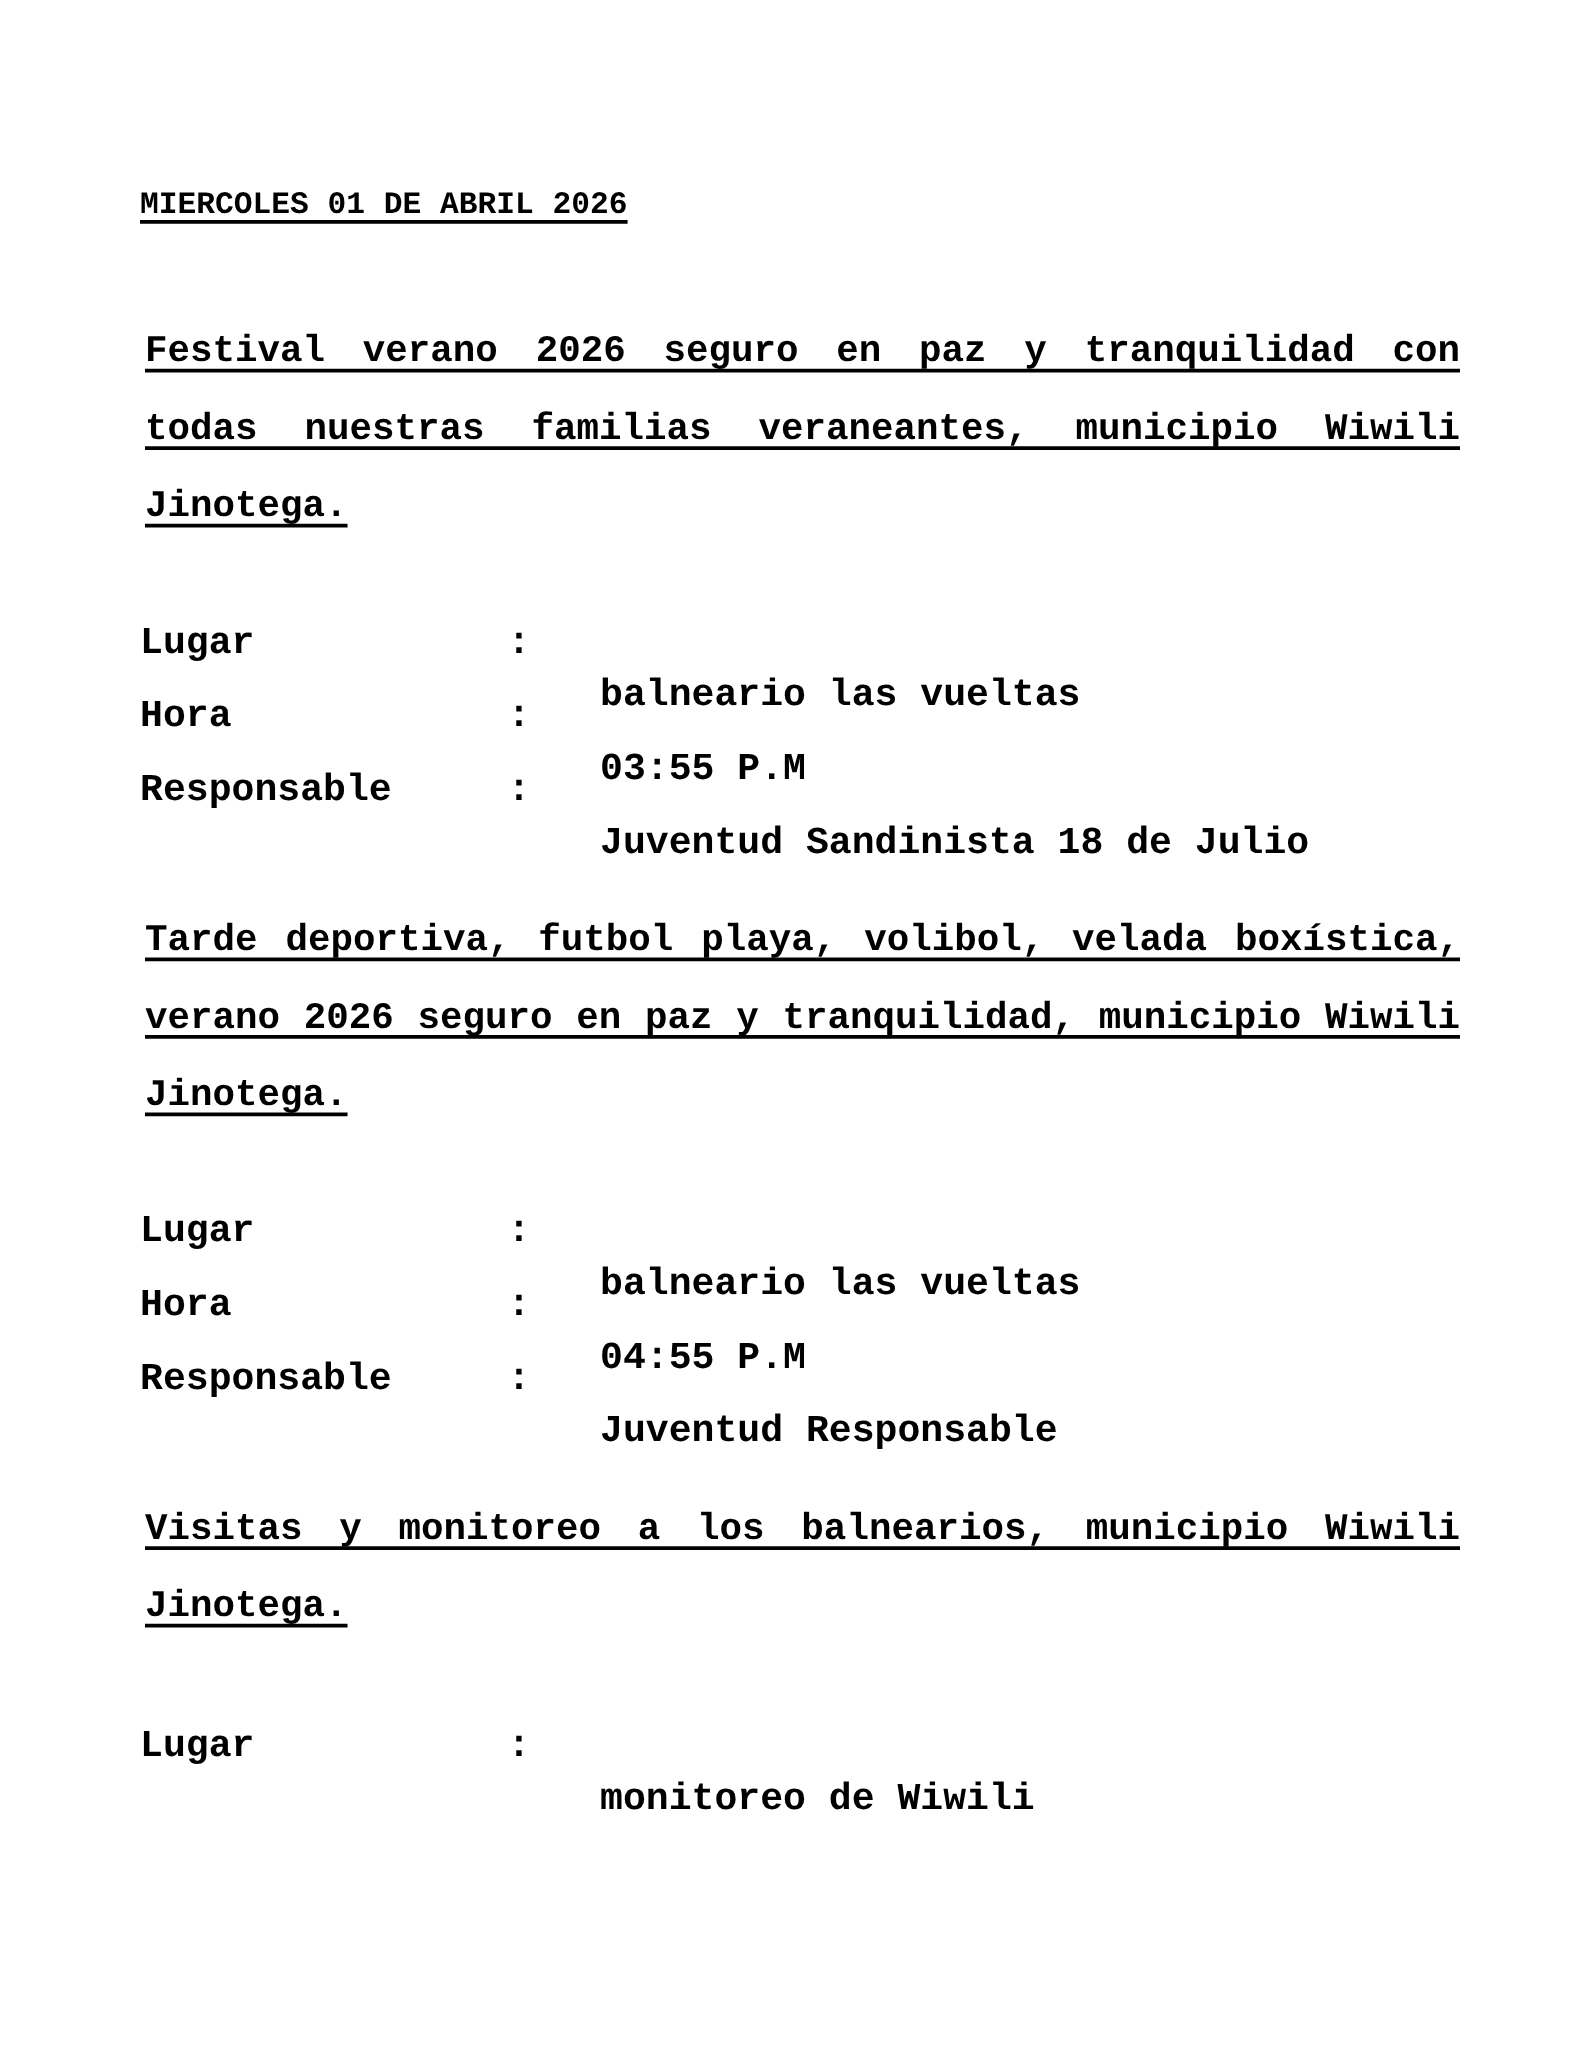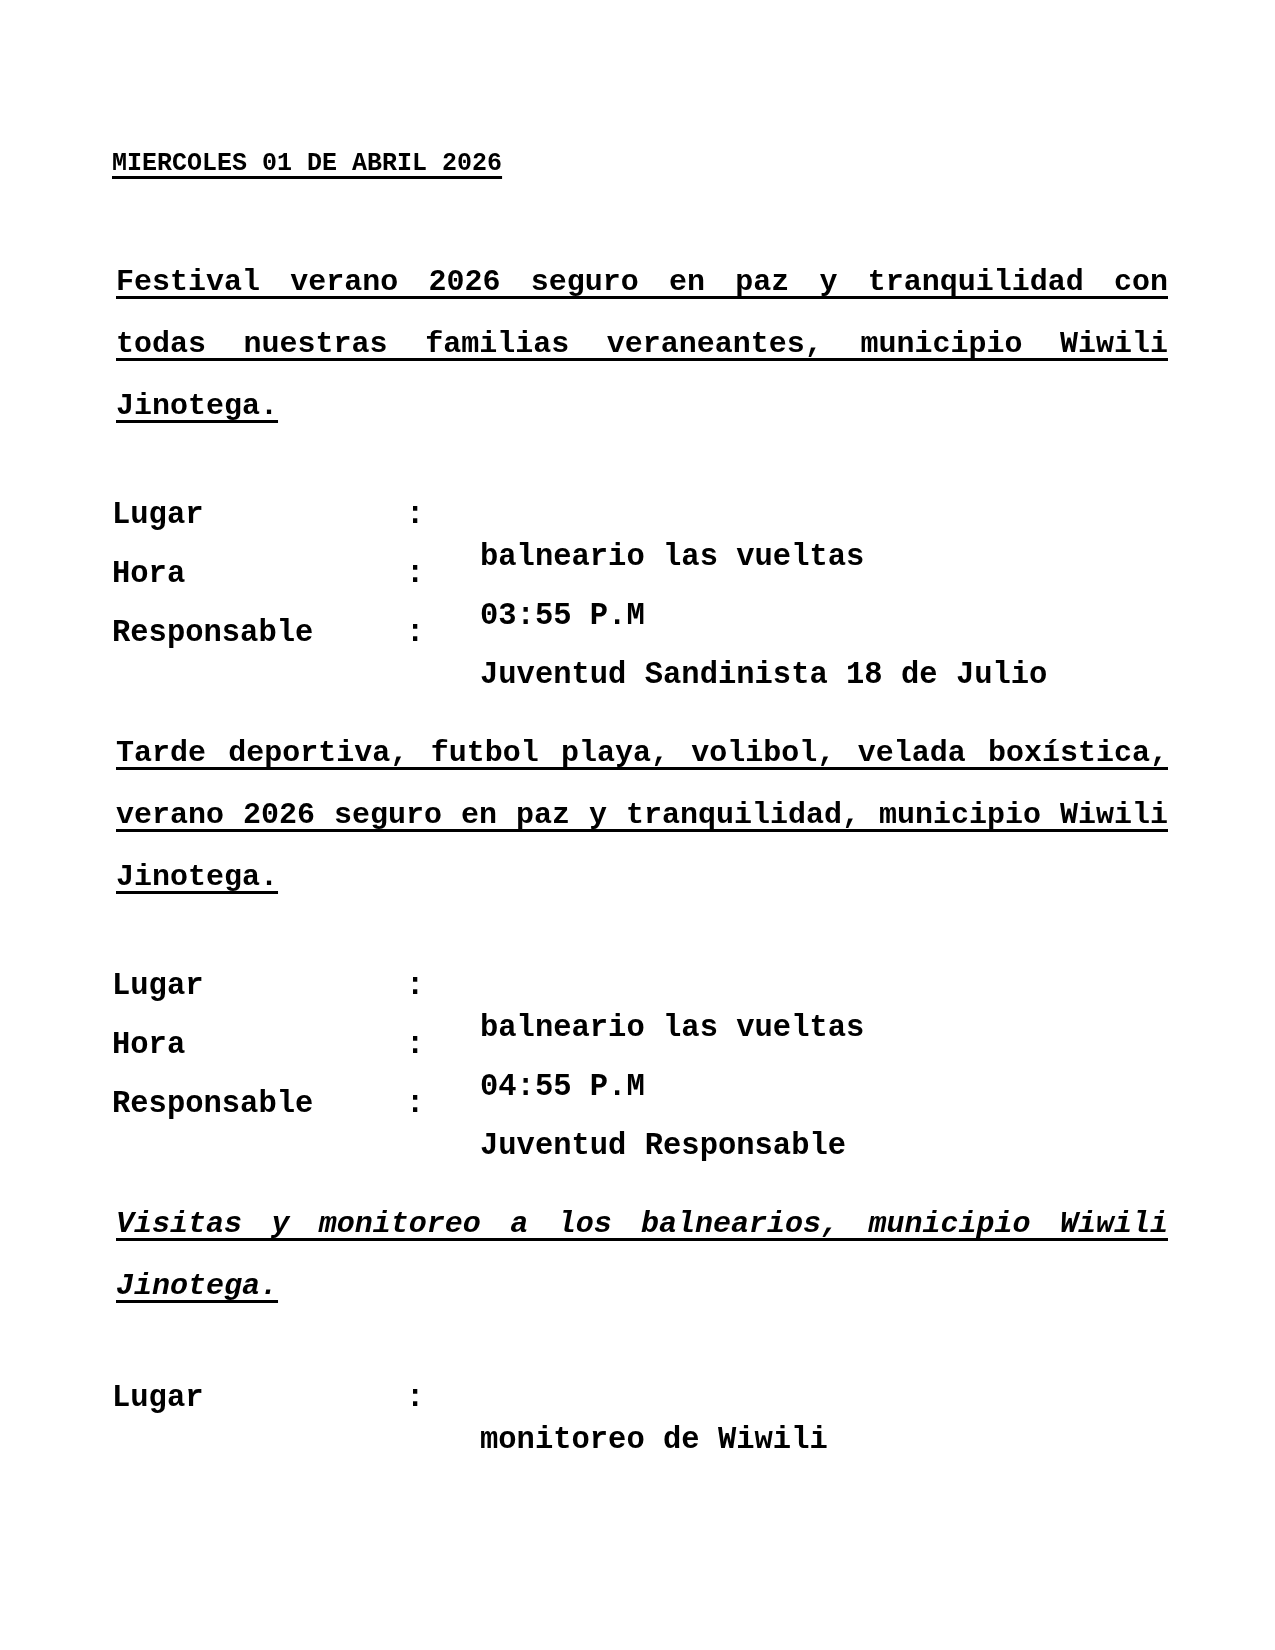--- a/index.html
+++ b/index.html
@@ -105,21 +105,21 @@
     <span class="detail-label">Hora</span>
     <span class="detail-colon">:</span>
     <span class="detail-value">04:55 P.M</span>
   </div>
   <div class="detail-row" style="top:1084px;">
     <span class="detail-label">Responsable</span>
     <span class="detail-colon">:</span>
     <span class="detail-value">Juventud Responsable</span>
   </div>
 
-  <div class="event-title" style="top:1193px;font-style:italic;">Visitas y monitoreo a los balnearios, municipio Wiwili Jinotega.</div>
+  <div class="event-title" style="top:1193px;">Visitas y monitoreo a los balnearios, municipio Wiwili Jinotega.</div>
 
   <div class="detail-row" style="top:1378px;">
     <span class="detail-label">Lugar</span>
     <span class="detail-colon">:</span>
     <span class="detail-value">monitoreo de Wiwili</span>
   </div>
 
 </div>
 
 </body></html>

